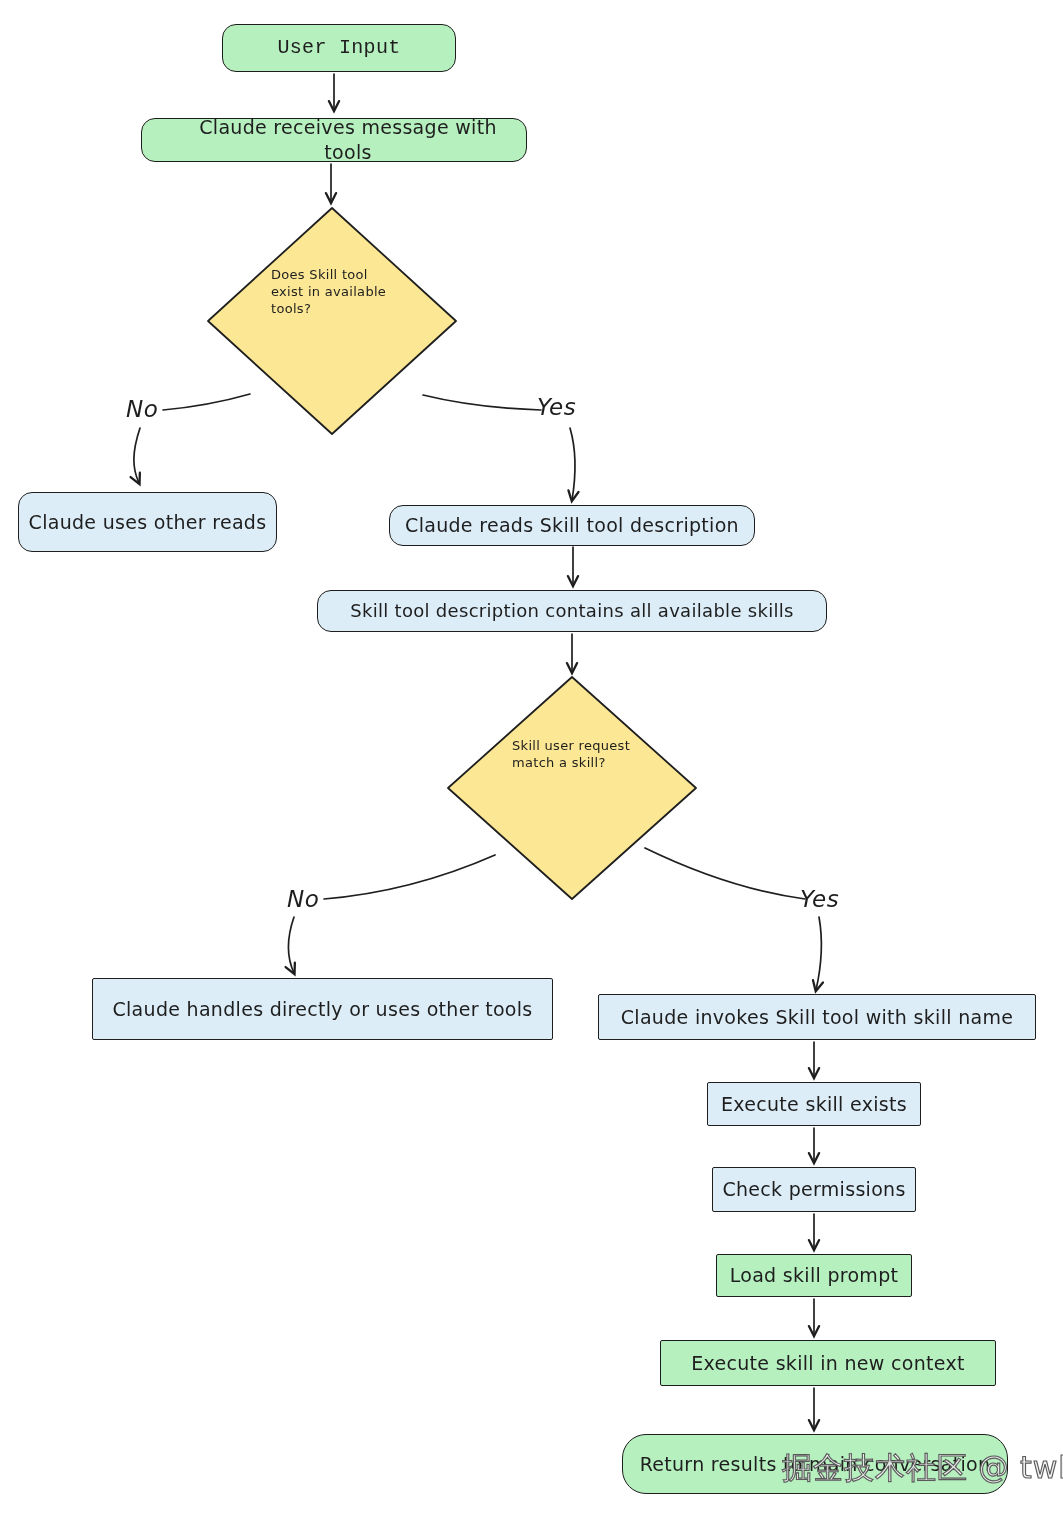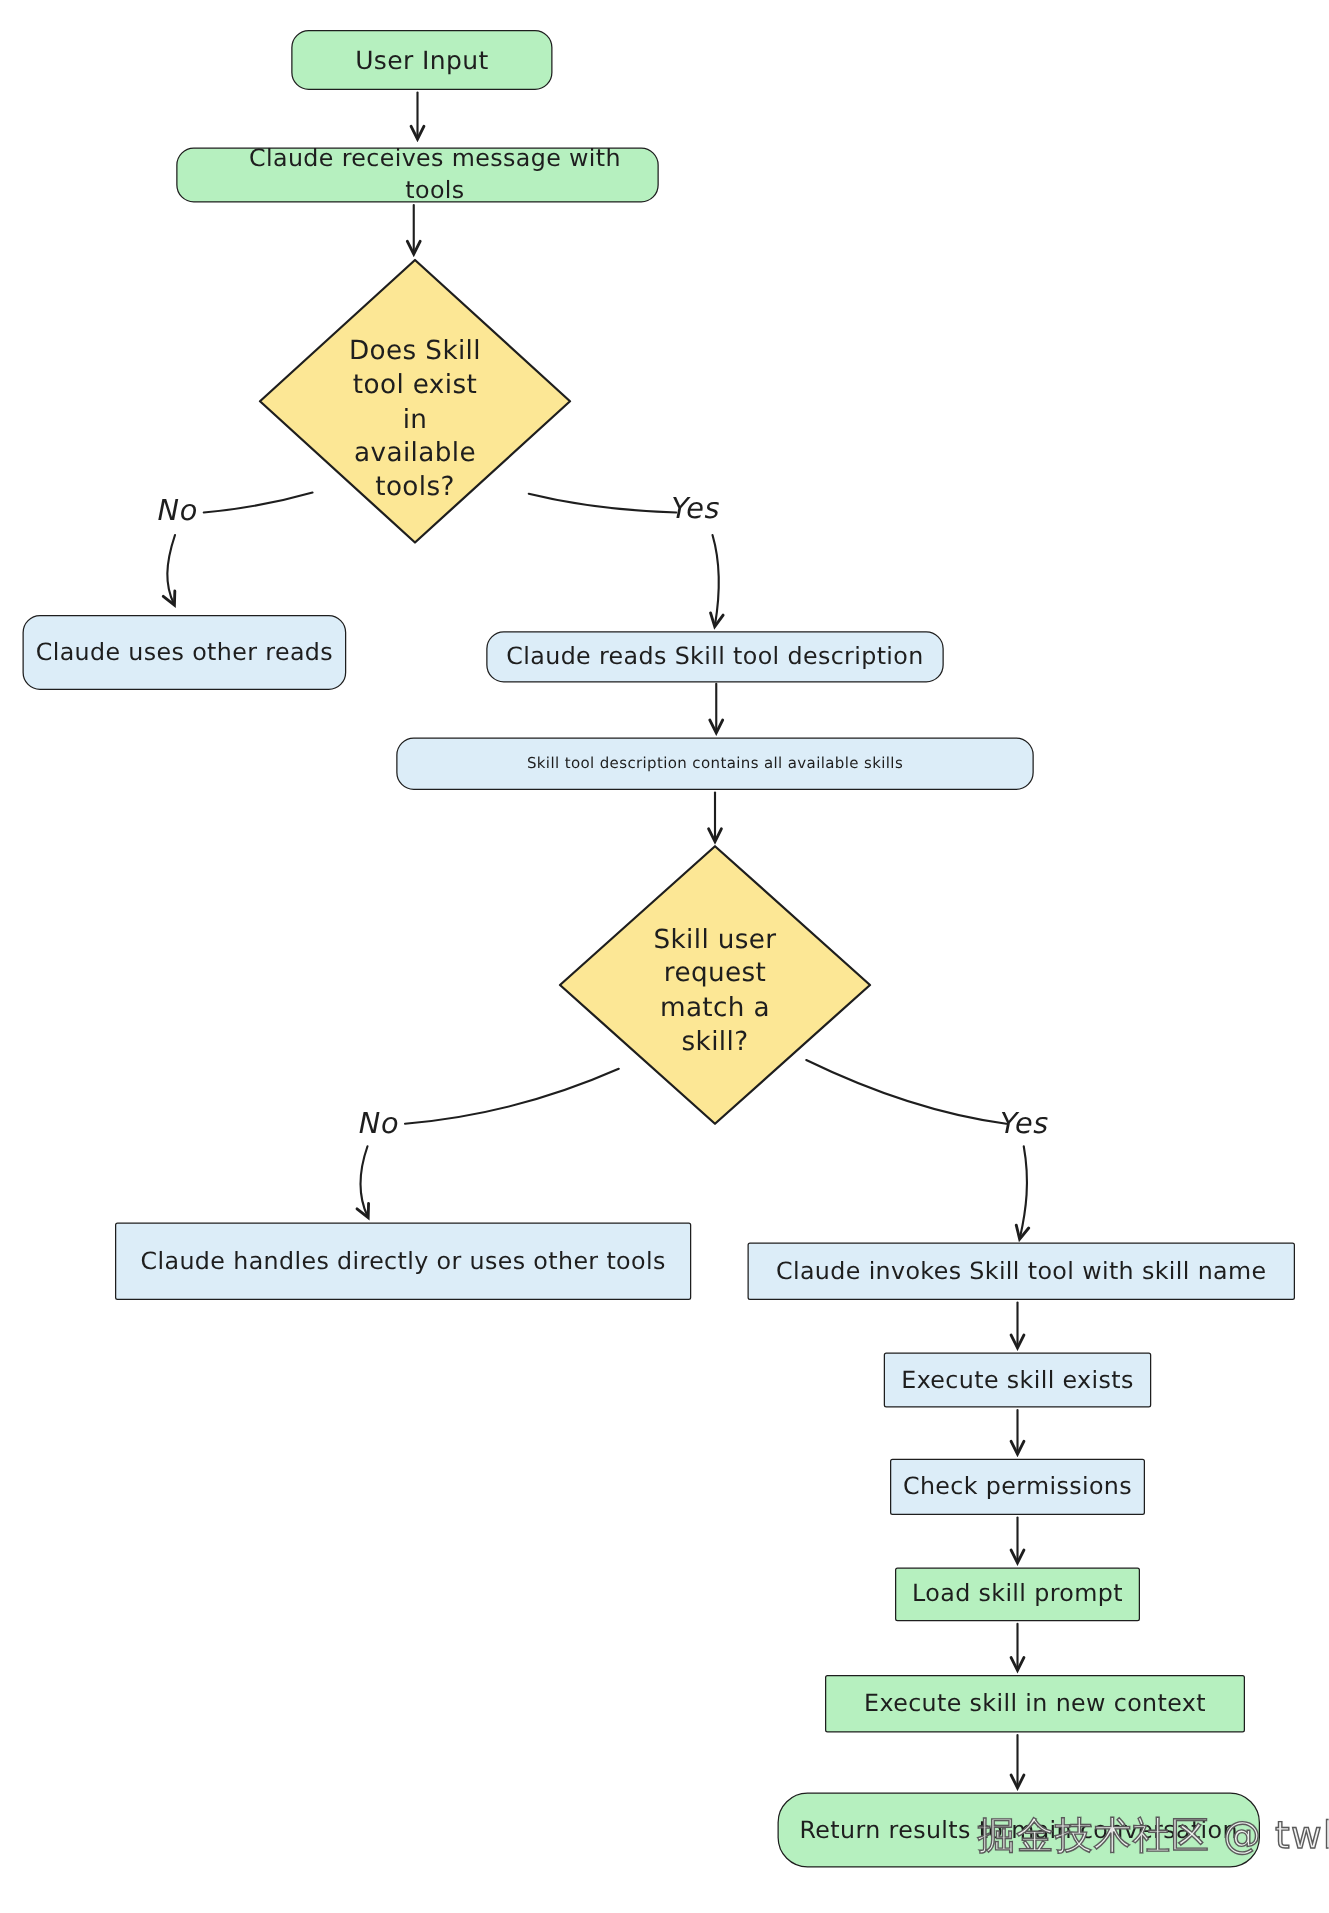--- a/index.html
+++ b/index.html
@@ -13,23 +13,23 @@
   .node{
     position:absolute;z-index:2;display:flex;align-items:center;justify-content:center;
     text-align:center;font-size:19px;line-height:1.3;letter-spacing:.3px;
     border:1.8px solid var(--c-stroke,#1e1e1e);box-sizing:border-box;padding:2px 8px;
   }
   .rounded{border-radius:14px;}
   .rect{border-radius:2px;}
   .green{background:var(--c-green,#b6f0bf);}
   .blue{background:var(--c-blue,#dcedf8);}
   .fs20{font-size:20px;}
-  .fs18{font-size:12px;}
+  .fs18{font-size:18px;}
   .diamond-label{
-    position:absolute;z-index:2;text-align:center;font-size:21px;line-height:1.3;letter-spacing:.3px;
+    position:absolute;z-index:2;text-align:left;font-size:13px;line-height:1.3;letter-spacing:.3px;
   }
   .edge-label{
     position:absolute;z-index:2;font-size:23px;font-style:italic;letter-spacing:.5px;
   }
   .watermark{
     position:absolute;z-index:3;font-size:30px;letter-spacing:1px;white-space:nowrap;
     color:rgba(255,255,255,0.85);
     -webkit-text-stroke:1.1px #5a5a5a;
     text-shadow:0 0 1px rgba(90,90,90,.55);
   }
@@ -61,21 +61,21 @@
     <path class="edge" d="M294 917 C286 940 287 958 294 973" marker-end="url(#ah)"></path>
     <path class="edge" d="M645 848 C715 882 768 894 805 899"></path>
     <path class="edge" d="M819 917 C824 945 821 968 816 990" marker-end="url(#ah)"></path>
     <path class="edge" d="M814 1042 L814 1077" marker-end="url(#ah)"></path>
     <path class="edge" d="M814 1128 L814 1162" marker-end="url(#ah)"></path>
     <path class="edge" d="M814 1214 L814 1249" marker-end="url(#ah)"></path>
     <path class="edge" d="M814 1299 L814 1335" marker-end="url(#ah)"></path>
     <path class="edge" d="M814 1388 L814 1429" marker-end="url(#ah)"></path>
   </svg>
 
-  <div class="node green rounded fs20" style="left:233px;top:24px;width:209px;height:48px;">User Input</div>
+  <div class="node green rounded fs20" style="left:222px;top:24px;width:234px;height:48px;font-family:Liberation Mono, monospace;">User Input</div>
 
   <div class="node green rounded" style="left:141px;top:118px;width:386px;height:44px;padding-left:36px;">Claude receives message with tools</div>
 
   <div class="diamond-label" style="left:271px;top:267px;width:122px;">Does Skill tool exist in available tools?</div>
 
   <div class="edge-label" style="left:126px;top:396px;">No</div>
 
   <div class="edge-label" style="left:537px;top:394px;">Yes</div>
 
   <div class="node blue rounded" style="left:18px;top:492px;width:259px;height:60px;">Claude uses other reads</div>

